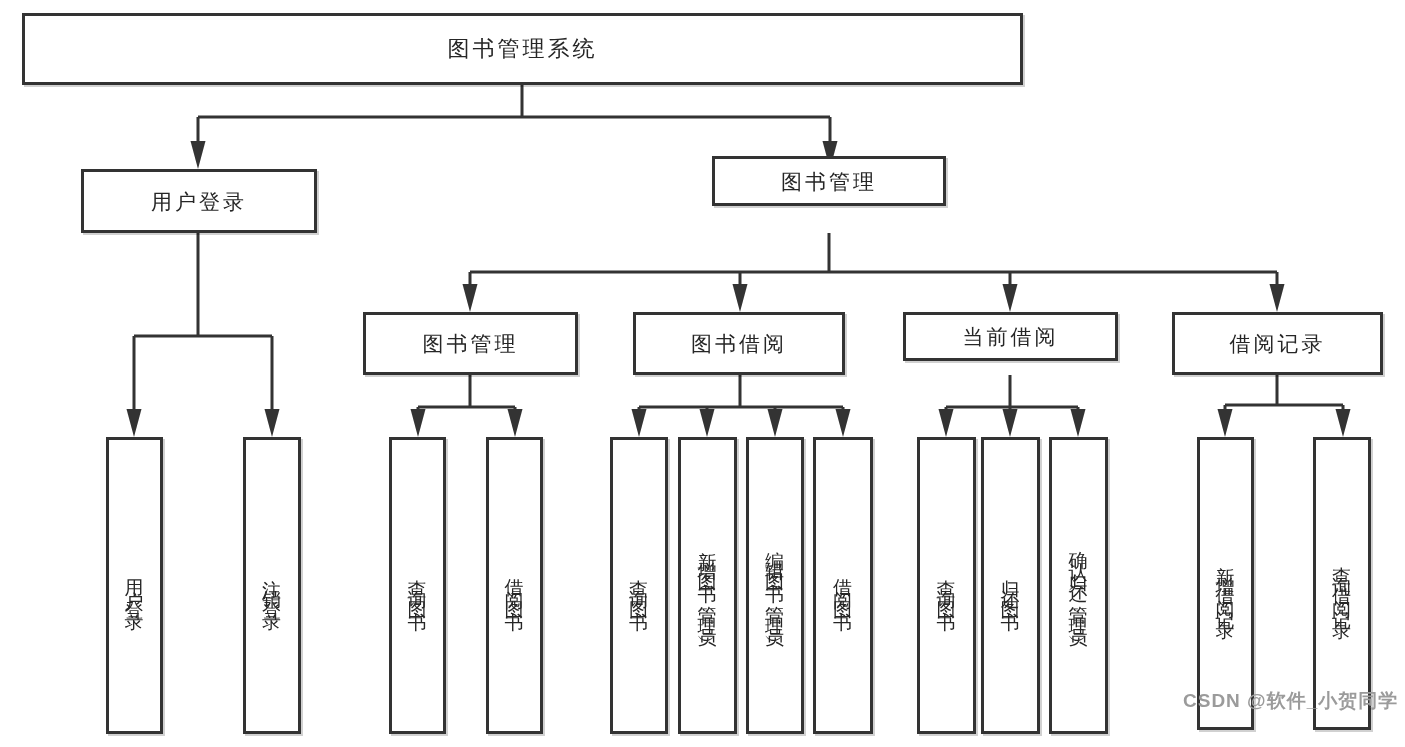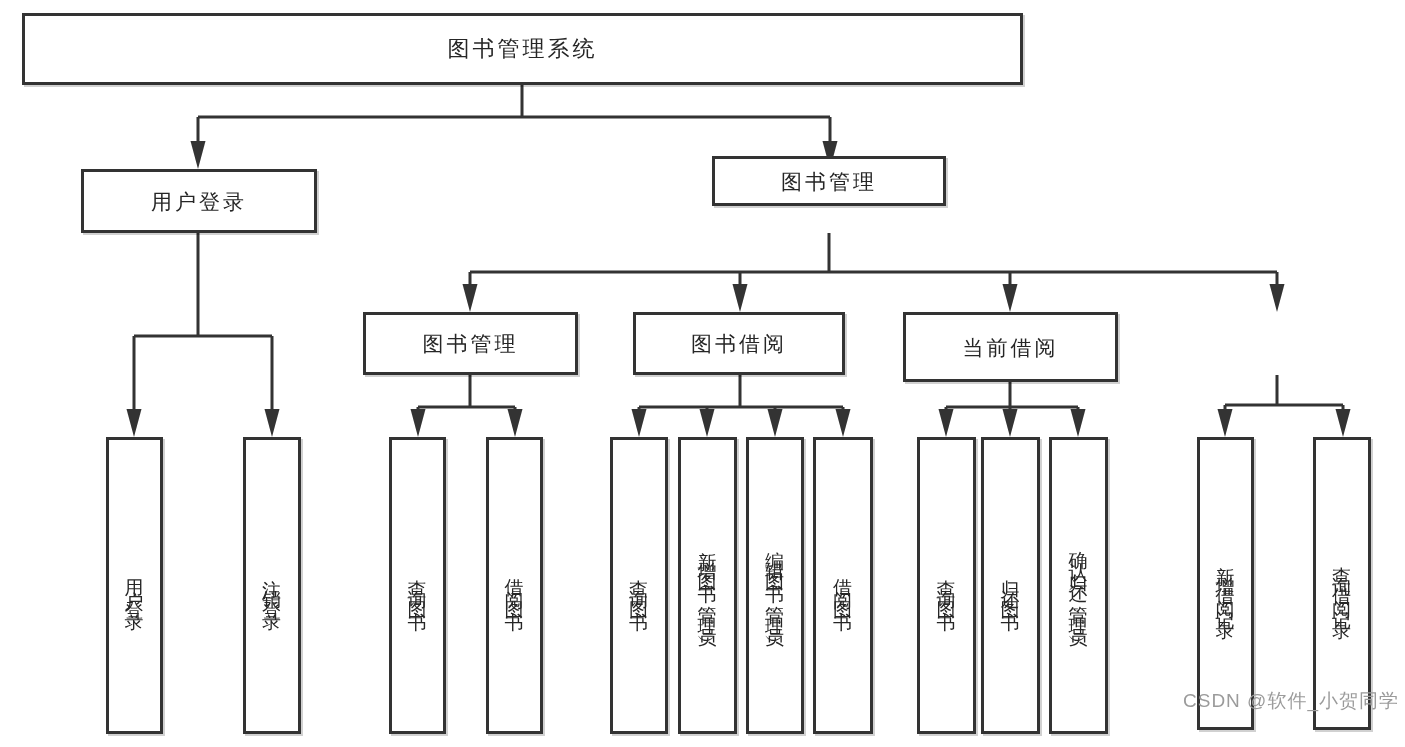--- a/index.html
+++ b/index.html
@@ -44,20 +44,21 @@
     line-height:1;
   }
   .watermark{
     position:absolute;
     left:1183px;top:688px;
     z-index:2;
     font-size:19px;
     color:var(--wm);
     letter-spacing:1px;
     white-space:nowrap;
+    font-weight:bold;
   }
 </style>
 </head>
 <body>
 
 <div class="canvas">
 
   <svg class="connectors" width="1405" height="747" viewBox="0 0 1405 747">
     <path d="
       M522 69 V117 M198 117 H830 M198 117 V146 M830 117 V146
@@ -98,22 +99,25 @@
   <div class="box h" style="left:712px;top:156px;width:234px;height:50px">
     <span class="lbl">图书管理</span>
   </div>
 
   <div class="box h" style="left:363px;top:312px;width:215px;height:63px">
     <span class="lbl">图书管理</span>
   </div>
   <div class="box h" style="left:633px;top:312px;width:212px;height:63px">
     <span class="lbl">图书借阅</span>
   </div>
-  <div class="box h" style="left:903px;top:312px;width:215px;height:70px">
+  <div class="box h" style="left:903px;top:312px;width:215px;height:49px">
     <span class="lbl">当前借阅</span>
+  </div>
+  <div class="box h" style="left:1172px;top:312px;width:211px;height:63px">
+    <span class="lbl">借阅记录</span>
   </div>
 
   <div class="box v" style="left:106px;top:437px;width:57px;height:297px">
     <span class="lbl">用户登录</span>
   </div>
   <div class="box v" style="left:243px;top:437px;width:58px;height:297px">
     <span class="lbl">注销登录</span>
   </div>
 
   <div class="box v" style="left:389px;top:437px;width:57px;height:297px">

